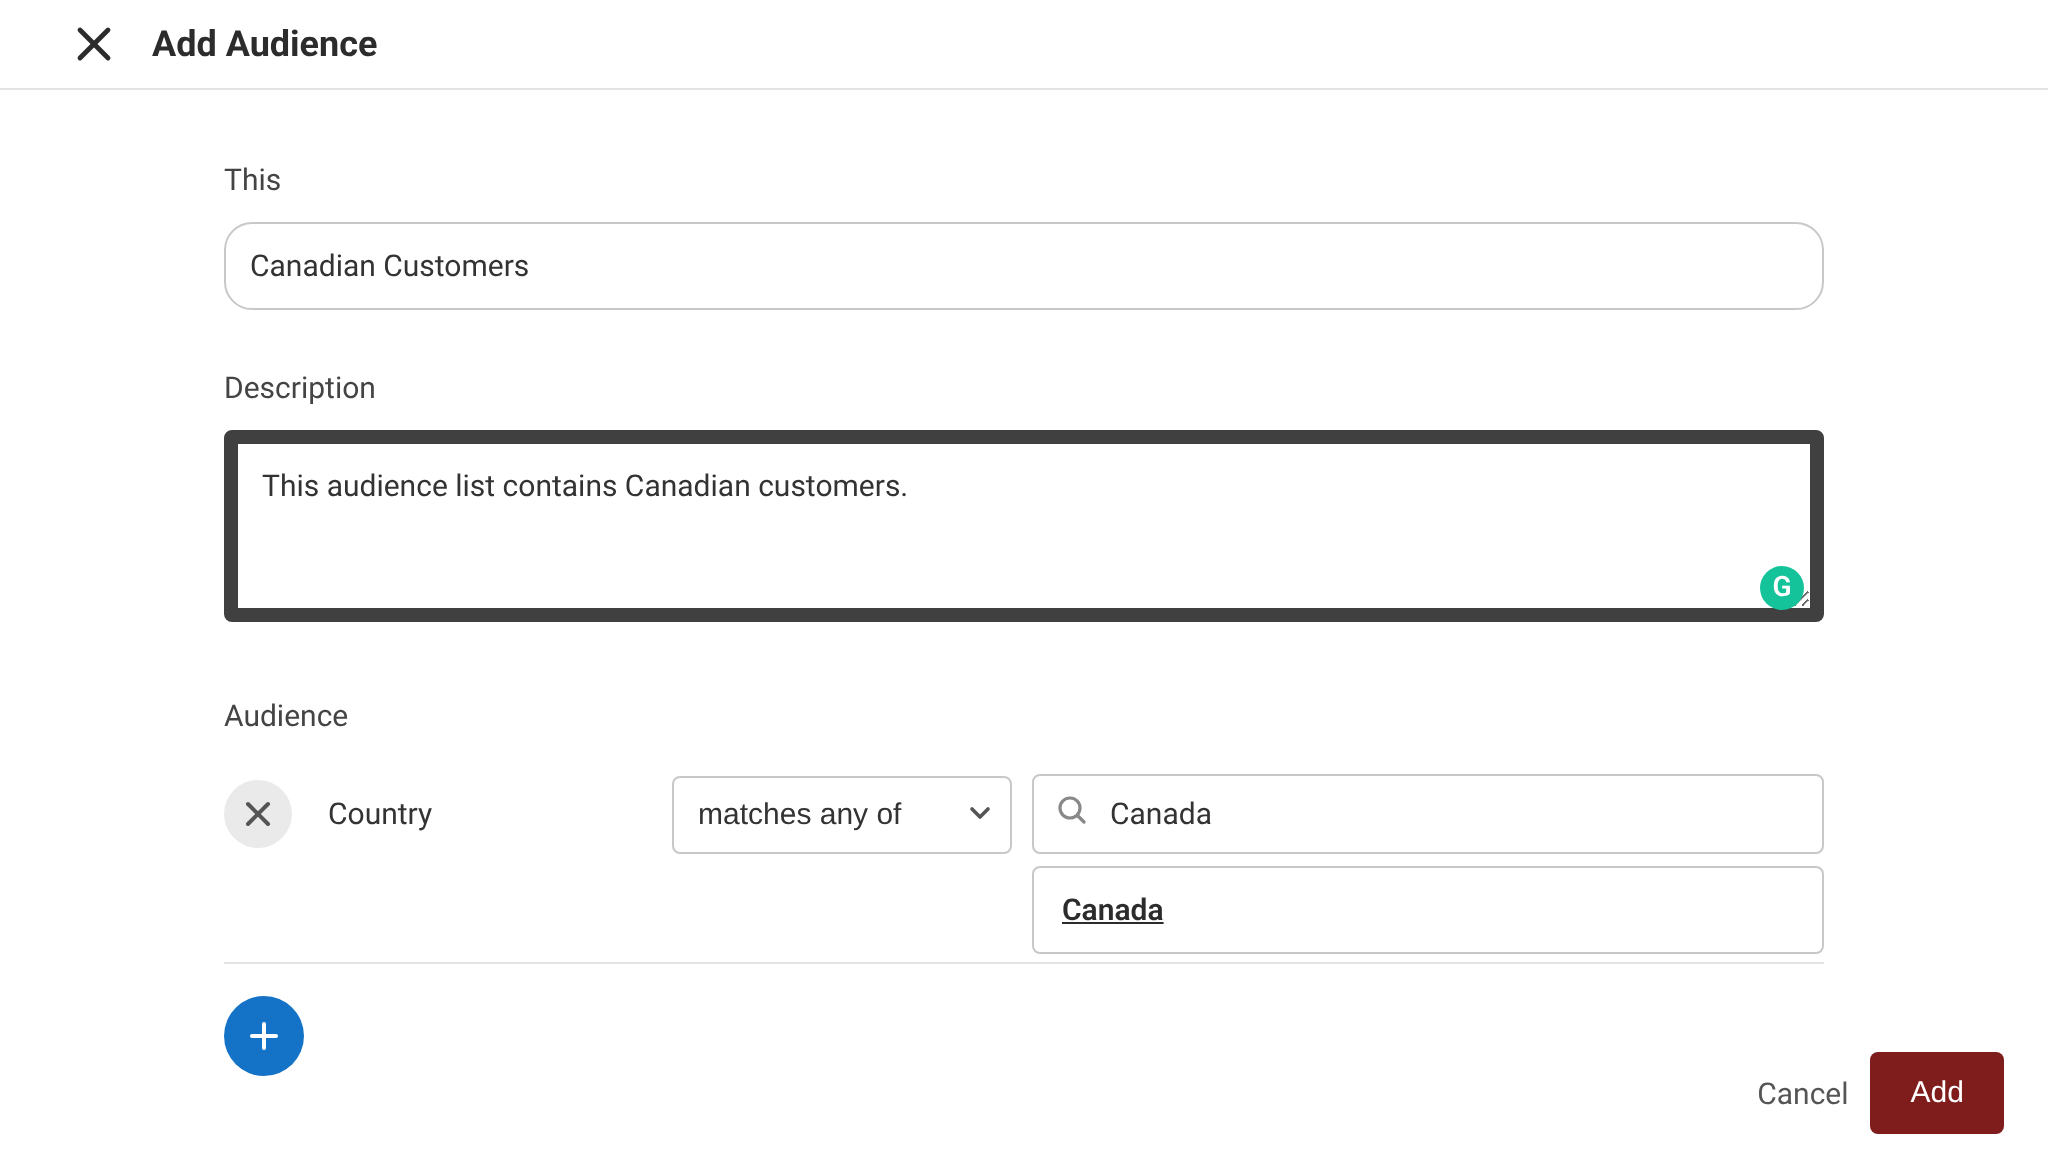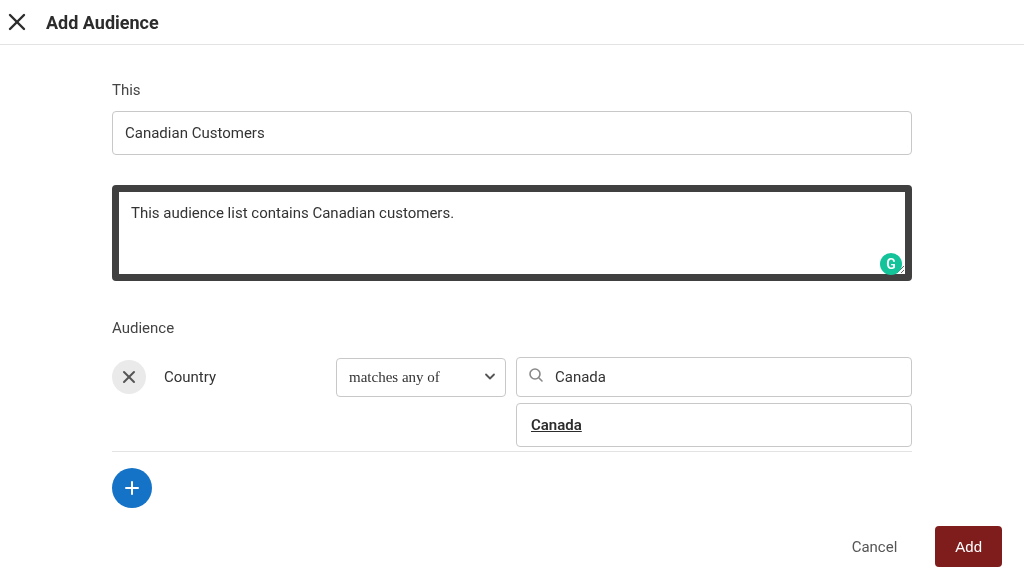--- a/index.html
+++ b/index.html
@@ -12,21 +12,21 @@
       background: #ffffff;
       color: #2c2c2c;
       width: 1024px;
       height: 585px;
       overflow: hidden;
       position: relative;
     }
     .header {
       display: flex;
       align-items: center;
-      padding: 11px 18px 11px 6px;
+      padding: 11px 18px 11px 36px;
       border-bottom: 1px solid #e3e3e3;
     }
     .close-btn {
       width: 22px;
       height: 22px;
       display: flex;
       align-items: center;
       justify-content: center;
       cursor: pointer;
       margin-right: 18px;
@@ -43,21 +43,21 @@
       margin: 0 auto;
     }
     .field-label {
       font-size: 15px;
       color: #444;
       margin-bottom: 12px;
     }
     .text-input {
       width: 100%;
       border: 1px solid #c8c8c8;
-      border-radius: 4px;
+      border-radius: 14px;
       padding: 12px 12px;
       font-size: 15px;
       color: #333;
       font-family: inherit;
       outline: none;
     }
     .description-wrapper {
       position: relative;
       margin-top: 30px;
     }
@@ -124,21 +124,21 @@
       width: 100%;
       border: 1px solid #c8c8c8;
       border-radius: 4px;
       padding: 10px 30px 10px 12px;
       font-size: 15px;
       color: #333;
       background: #fff;
       cursor: pointer;
       appearance: none;
       -webkit-appearance: none;
-      font-family: Liberation Serif, serif;
+      font-family: Liberation Sans, sans-serif;
       outline: none;
     }
     .chevron-icon {
       position: absolute;
       right: 10px;
       top: 50%;
       transform: translateY(-50%);
       pointer-events: none;
       color: #555;
     }
@@ -202,21 +202,21 @@
       cursor: pointer;
       color: #fff;
       border: none;
     }
     .footer {
       position: absolute;
       right: 22px;
       bottom: 18px;
       display: flex;
       align-items: center;
-      gap: 38px;
+      gap: 11px;
     }
     .cancel-link {
       font-size: 15px;
       color: #555;
       cursor: pointer;
     }
     .add-btn {
       background: #7f1d1d;
       color: #fff;
       font-size: 15px;
@@ -238,20 +238,21 @@
     </svg>
   </div>
   <div class="header-title">Add Audience</div>
 </div>
 
 <div class="content">
   <div class="field-label">This</div>
   <input type="text" class="text-input" value="Canadian Customers" style="">
 
   <div class="description-wrapper">
+    <div class="field-label">Description</div>
     <textarea class="textarea-input" style="">This audience list contains Canadian customers.</textarea>
     <div class="grammarly-badge">G</div>
   </div>
 
   <div class="filters-section">
     <div class="field-label">Audience</div>
 
     <div class="filter-row">
       <div class="remove-filter">
         <svg width="14" height="14" viewBox="0 0 14 14" fill="none" stroke="currentColor" stroke-width="2" stroke-linecap="round">

